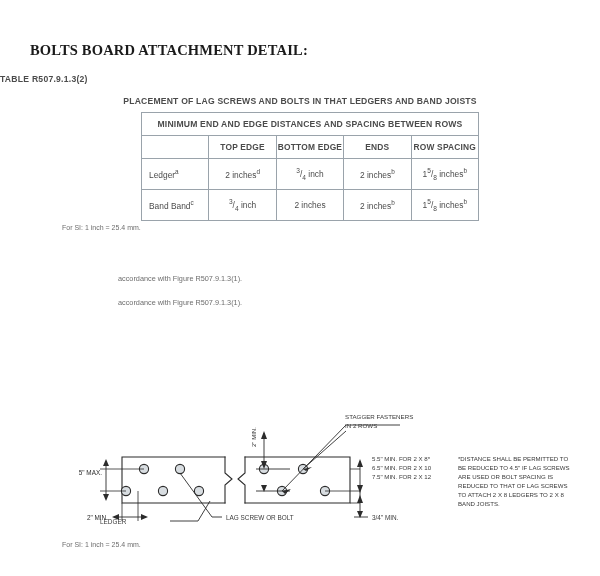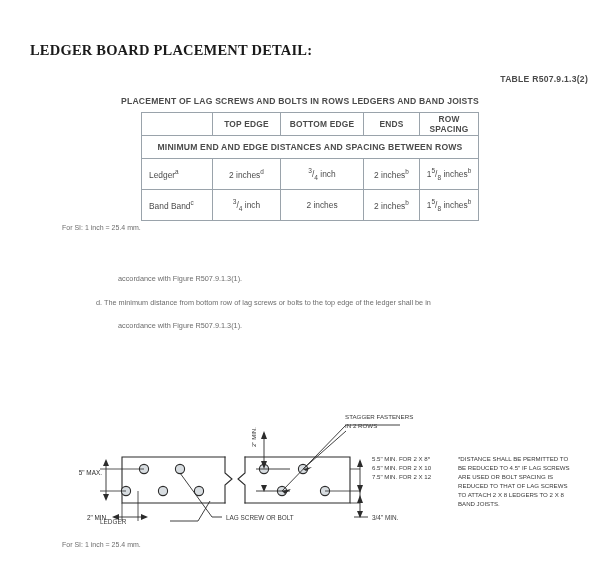--- a/index.html
+++ b/index.html
@@ -26,23 +26,23 @@
     font-size: 14.5px;
     letter-spacing: 0.2px;
     color: #1a1a1a;
     white-space: nowrap;
   }
 
   
   .table-number {
     position: absolute;
     left: 0;
-    right: 12px;
+    right: 0;
     top: 74px;
-    text-align: right;
+    text-align: left;
     font-size: 8.6px;
     font-weight: bold;
     letter-spacing: 0.25px;
     color: #4b4b4b;
   }
   .table-caption {
     position: absolute;
     left: 0;
     right: 0;
     top: 96px;
@@ -134,37 +134,37 @@
     left: 60px;
     top: 405px;
     width: 520px;
     height: 130px;
   }
   .diagram svg { display: block; }
 </style>
 </head>
 <body>
 
-<div class="page-title">LEDGER BOARD PLACEMENT DETAIL:</div>
+<div class="page-title">BOLTS BOARD ATTACHMENT DETAIL:</div>
 
 <div class="table-number">TABLE R507.9.1.3(2)</div>
-<div class="table-caption">PLACEMENT OF LAG SCREWS AND BOLTS IN ROWS LEDGERS AND BAND JOISTS</div>
+<div class="table-caption">PLACEMENT OF LAG SCREWS AND BOLTS IN THAT LEDGERS AND BAND JOISTS</div>
 
 <table class="spec-table">
   <tbody>
+    <tr>
+      <td class="banner" colspan="5">MINIMUM END AND EDGE DISTANCES AND SPACING BETWEEN ROWS</td>
+    </tr>
     <tr>
       <td class="colhead" style="width:70px"></td>
       <td class="colhead" style="width:67px">TOP EDGE</td>
       <td class="colhead" style="width:82px">BOTTOM EDGE</td>
       <td class="colhead" style="width:55px">ENDS</td>
       <td class="colhead">ROW SPACING</td>
     </tr>
-    <tr>
-      <td class="banner" colspan="5">MINIMUM END AND EDGE DISTANCES AND SPACING BETWEEN ROWS</td>
-    </tr>
 
     <tr>
       <td class="rowlabel">
         <span>Ledger</span><sup class="fn">a</sup>
       </td>
       <td class="datacell">
         <span>2 inches</span><sup class="fn">d</sup>
       </td>
       <td class="datacell">
         <span class="frac"><span class="n">3</span><span class="s">/</span><span class="d">4</span></span>
@@ -201,21 +201,20 @@
   </tbody>
 </table>
 
 <div class="si-note-1">For SI: 1 inch = 25.4 mm.</div>
 
 <div class="footnotes">
   <div class="footnote">
     <span class="ind">accordance with Figure R507.9.1.3(1).</span>
   </div>
   <div class="footnote">
-    <span>d. The minimum distance from bottom row of lag screws or bolts to the top edge of the ledger shall be in</span>
     <span class="ind">accordance with Figure R507.9.1.3(1).</span>
   </div>
 </div>
 
 <div class="diagram">
 <svg width="520" height="130" viewBox="0 0 520 130" xmlns="http://www.w3.org/2000/svg">
   <g fill="none" stroke="#2b2b2b" stroke-width="1.1" stroke-linecap="square">
 
     <path d="M62,52 L62,98 L165,98 M62,52 L165,52"></path>
 

